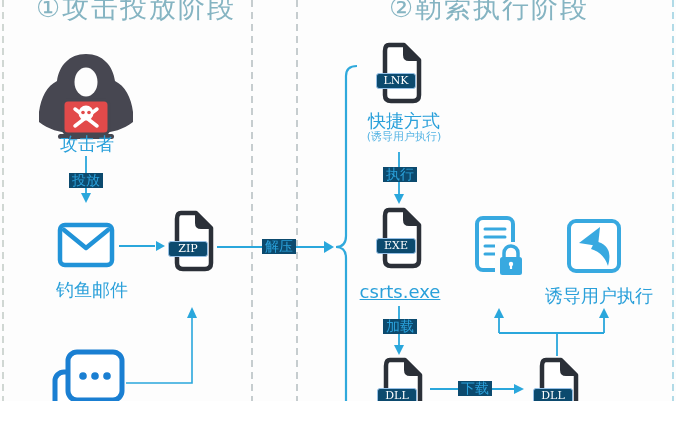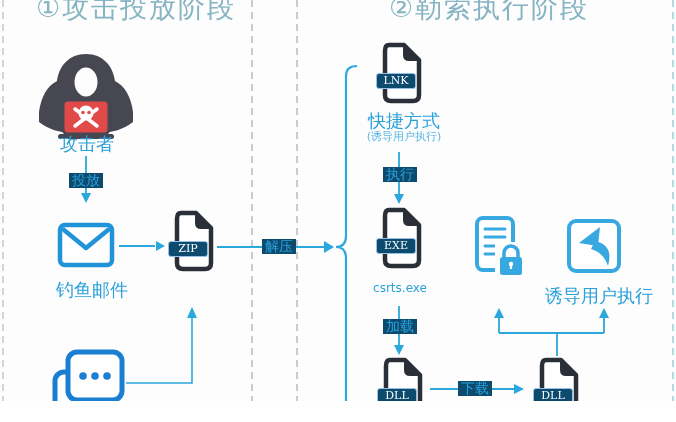--- a/index.html
+++ b/index.html
@@ -12,21 +12,21 @@
   .title{
     position:absolute;top:-10px;transform:translateX(-50%);
     font-size:27px;letter-spacing:2px;color:#85b4c2;white-space:nowrap;
   }
   .lbl{
     position:absolute;transform:translateX(-50%);
     color:#2aa0da;font-size:18px;white-space:nowrap;line-height:1.1;
   }
   .lbl.small{font-size:14px;background:#0c4a6e;padding:0 3px;}
   .lbl.tiny{font-size:11px;color:#56b4e4;}
-  .lbl.latin{font-size:12px;}
+  .lbl.latin{font-size:18px;text-decoration:underline;}
   .fileicon{position:absolute;width:46px;height:62px;}
   .fileicon svg{position:absolute;left:0;top:0;}
   .band{
     position:absolute;left:0;top:31px;width:40px;height:16px;
     background:#0c4a6e;border:1px solid #96c0e6;border-radius:3px;
     box-sizing:border-box;color:#fff;text-align:center;
     font-family:"DejaVu Serif","Liberation Serif",serif;
     font-size:11px;line-height:13px;
   }
   .icon{position:absolute;}

